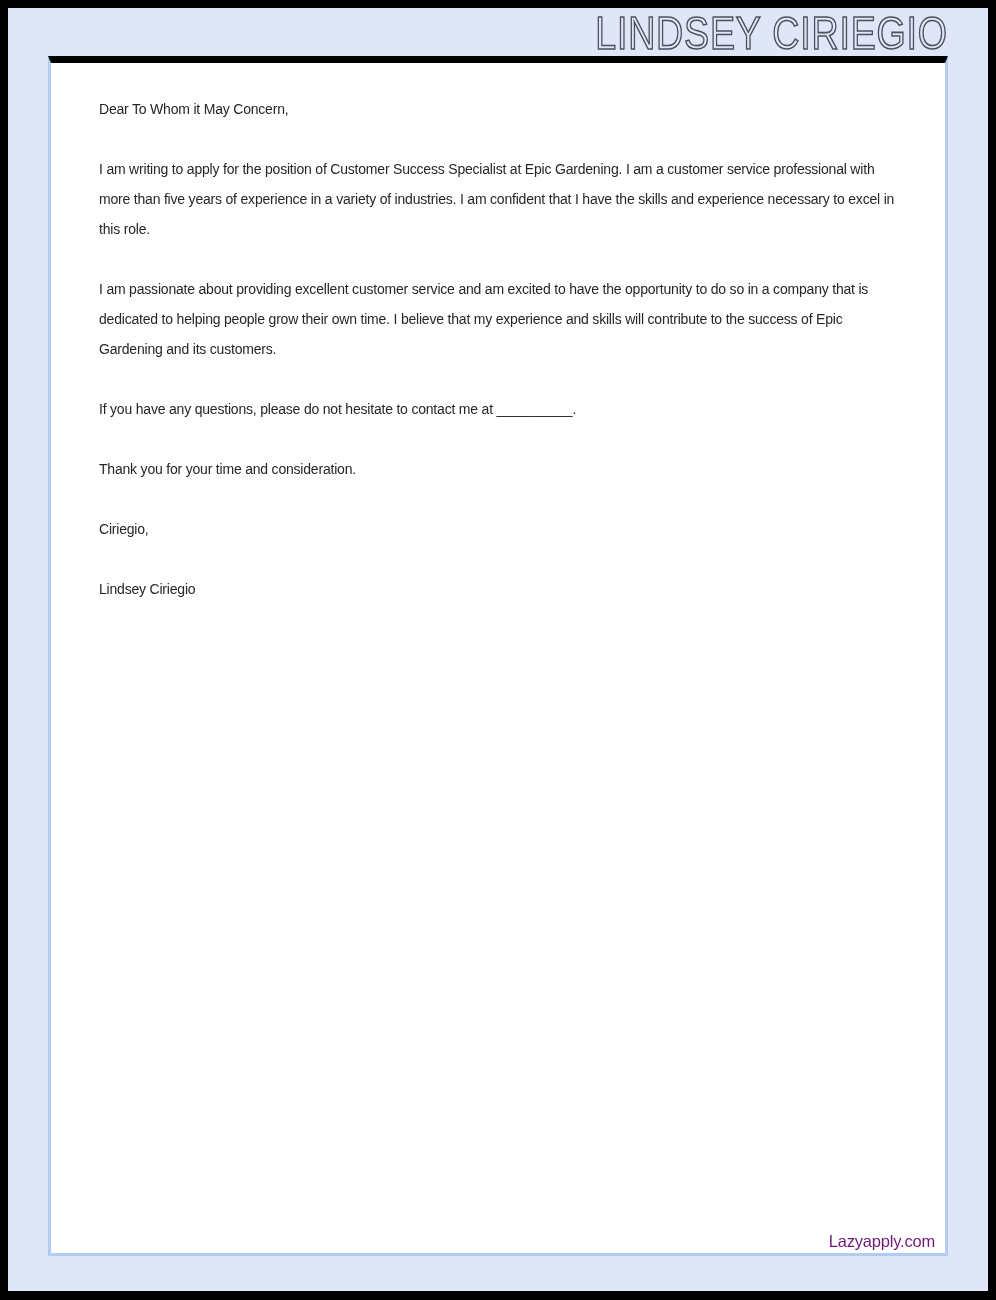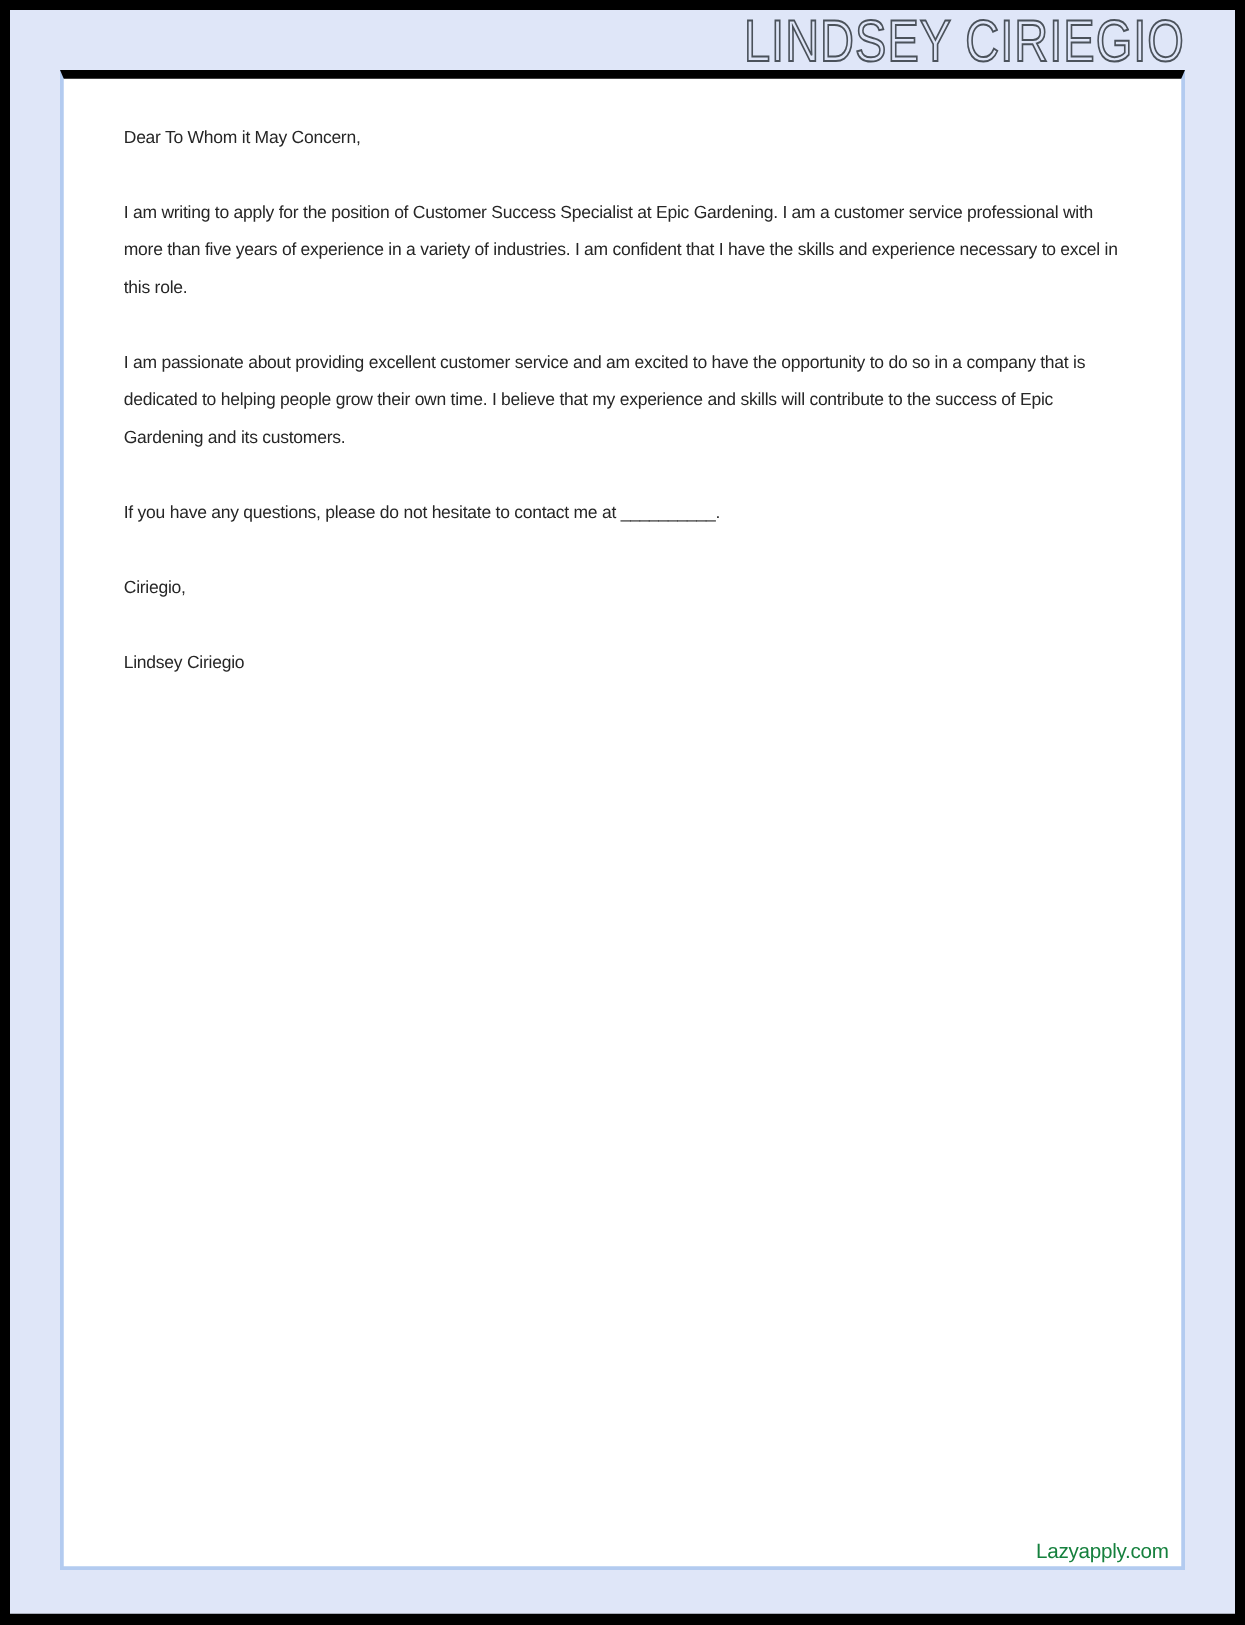--- a/index.html
+++ b/index.html
@@ -69,21 +69,21 @@
   .page p.date-line {
     margin-top: 10px;
     color: #1b87ee;
   }
   .brand-footer {
     position: absolute;
     right: 10px;
     bottom: 1px;
     font-size: 16.5px;
     line-height: 22px;
-    color: #15803d;
+    color: #701a75;
     letter-spacing: -0.2px;
   }
 </style>
 </head>
 <body>
 
 <div class="outer-frame">
   <div class="canvas">
 
     <div class="header-band">
@@ -93,20 +93,21 @@
     <div class="page">
 
       <p class="salutation">Dear To Whom it May Concern,</p>
 
       <p>I am writing to apply for the position of Customer Success Specialist at Epic Gardening. I am a customer service professional with more than five years of experience in a variety of industries. I am confident that I have the skills and experience necessary to excel in this role.</p>
 
       <p>I am passionate about providing excellent customer service and am excited to have the opportunity to do so in a company that is dedicated to helping people grow their own time. I believe that my experience and skills will contribute to the success of Epic Gardening and its customers.</p>
 
       <p>If you have any questions, please do not hesitate to contact me at __________.</p>
 
+      <p>Thank you for your time and consideration.</p>
 
       <p>Ciriegio,</p>
 
       <p>Lindsey Ciriegio</p>
 
 
       <div class="brand-footer">Lazyapply.com</div>
 
     </div>
   </div>

